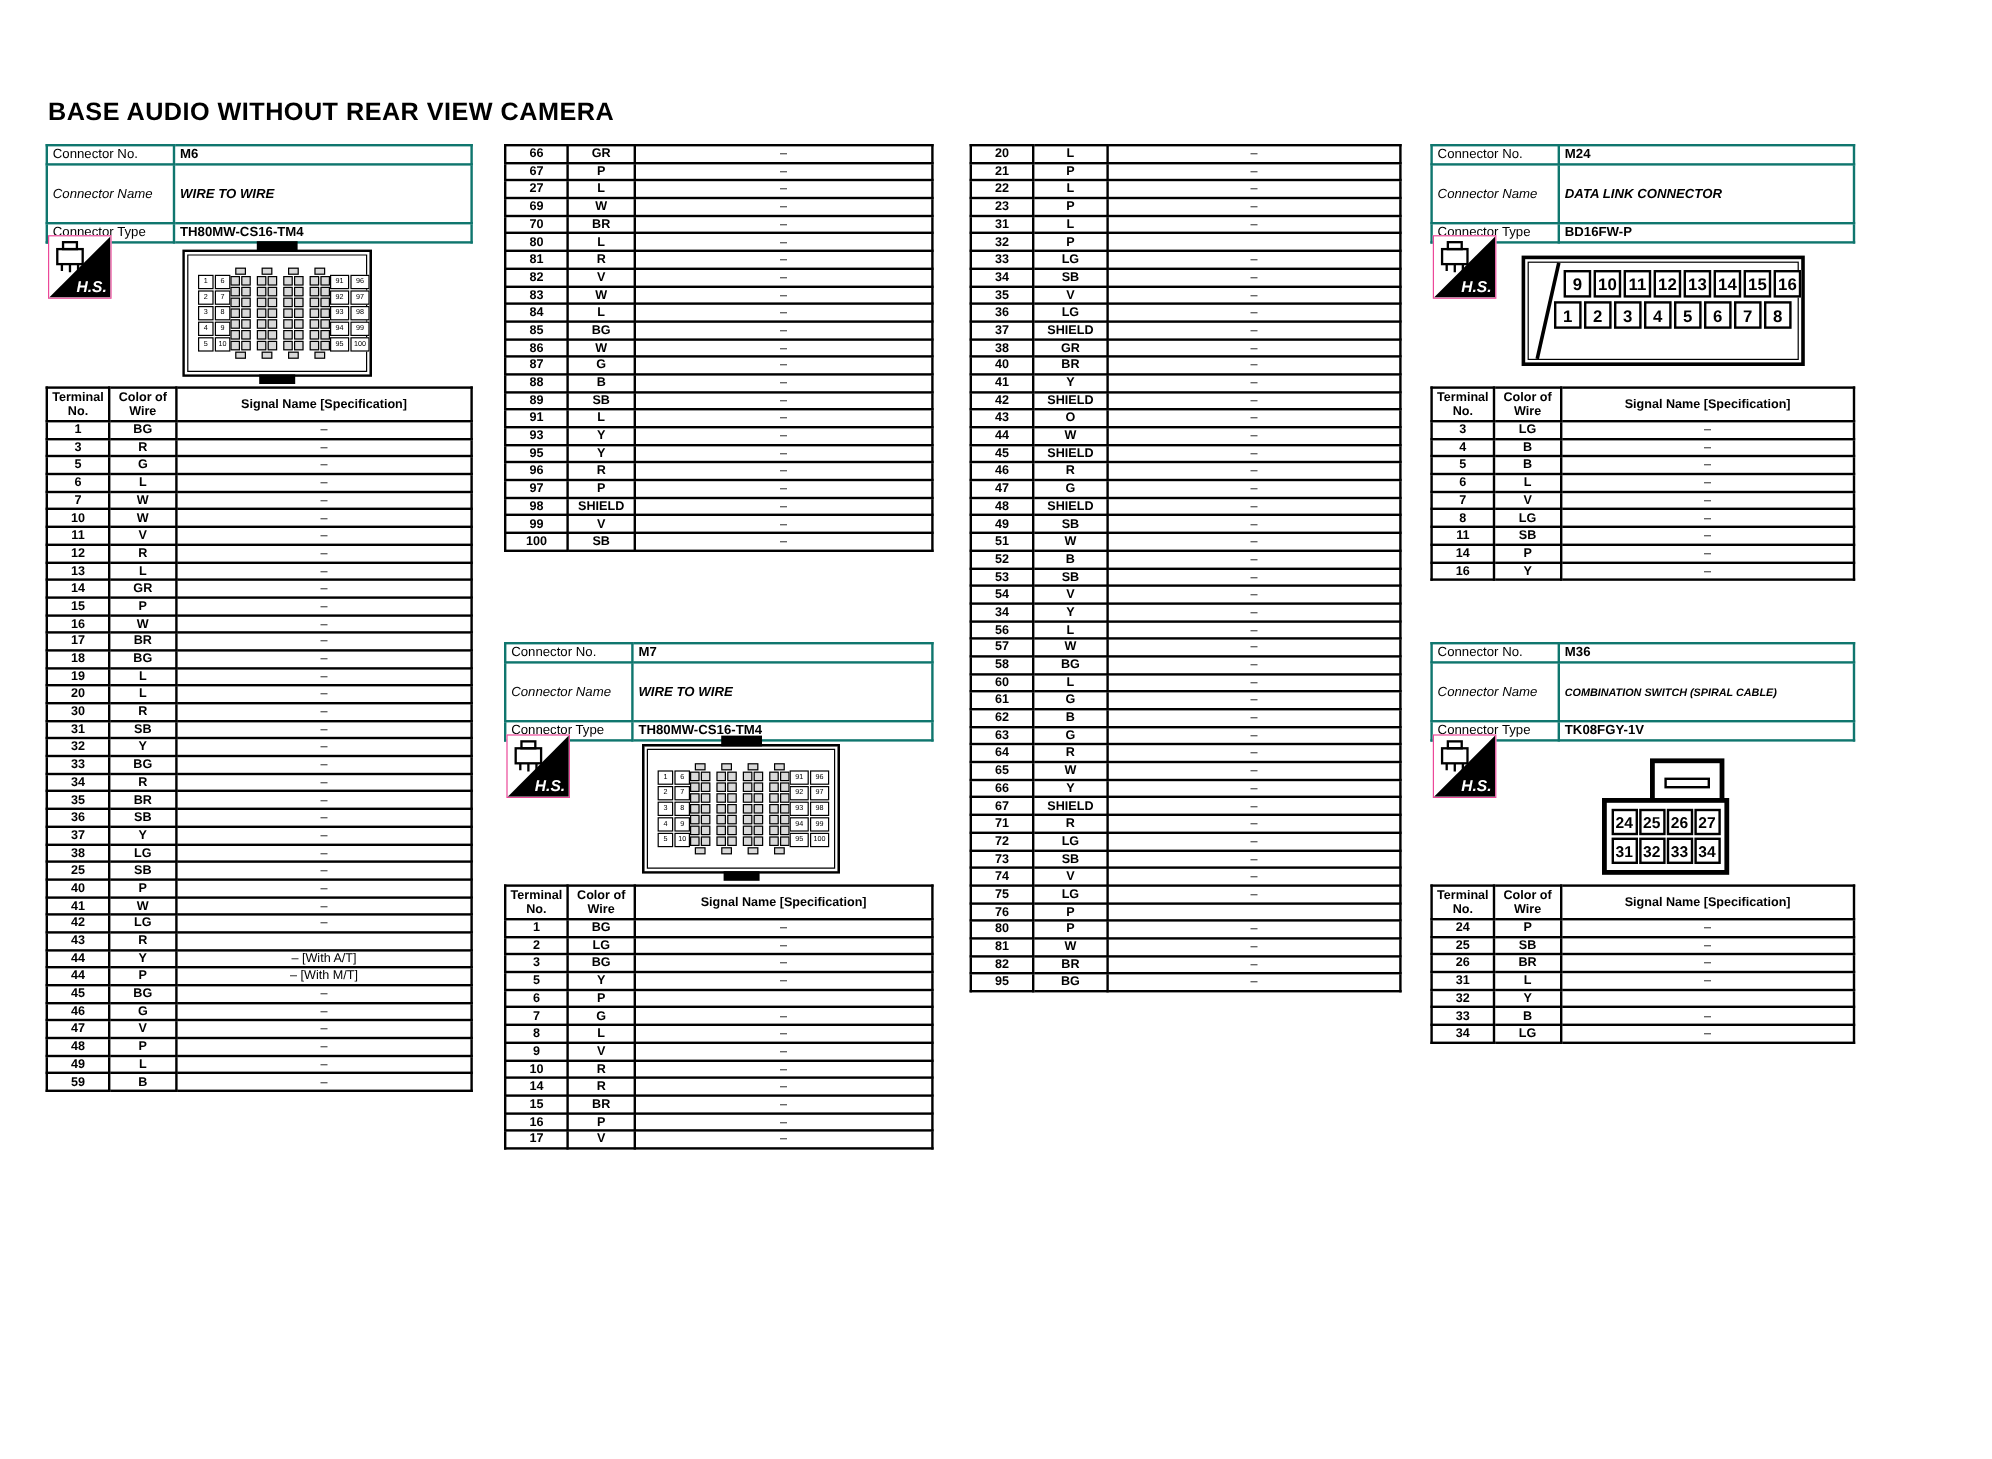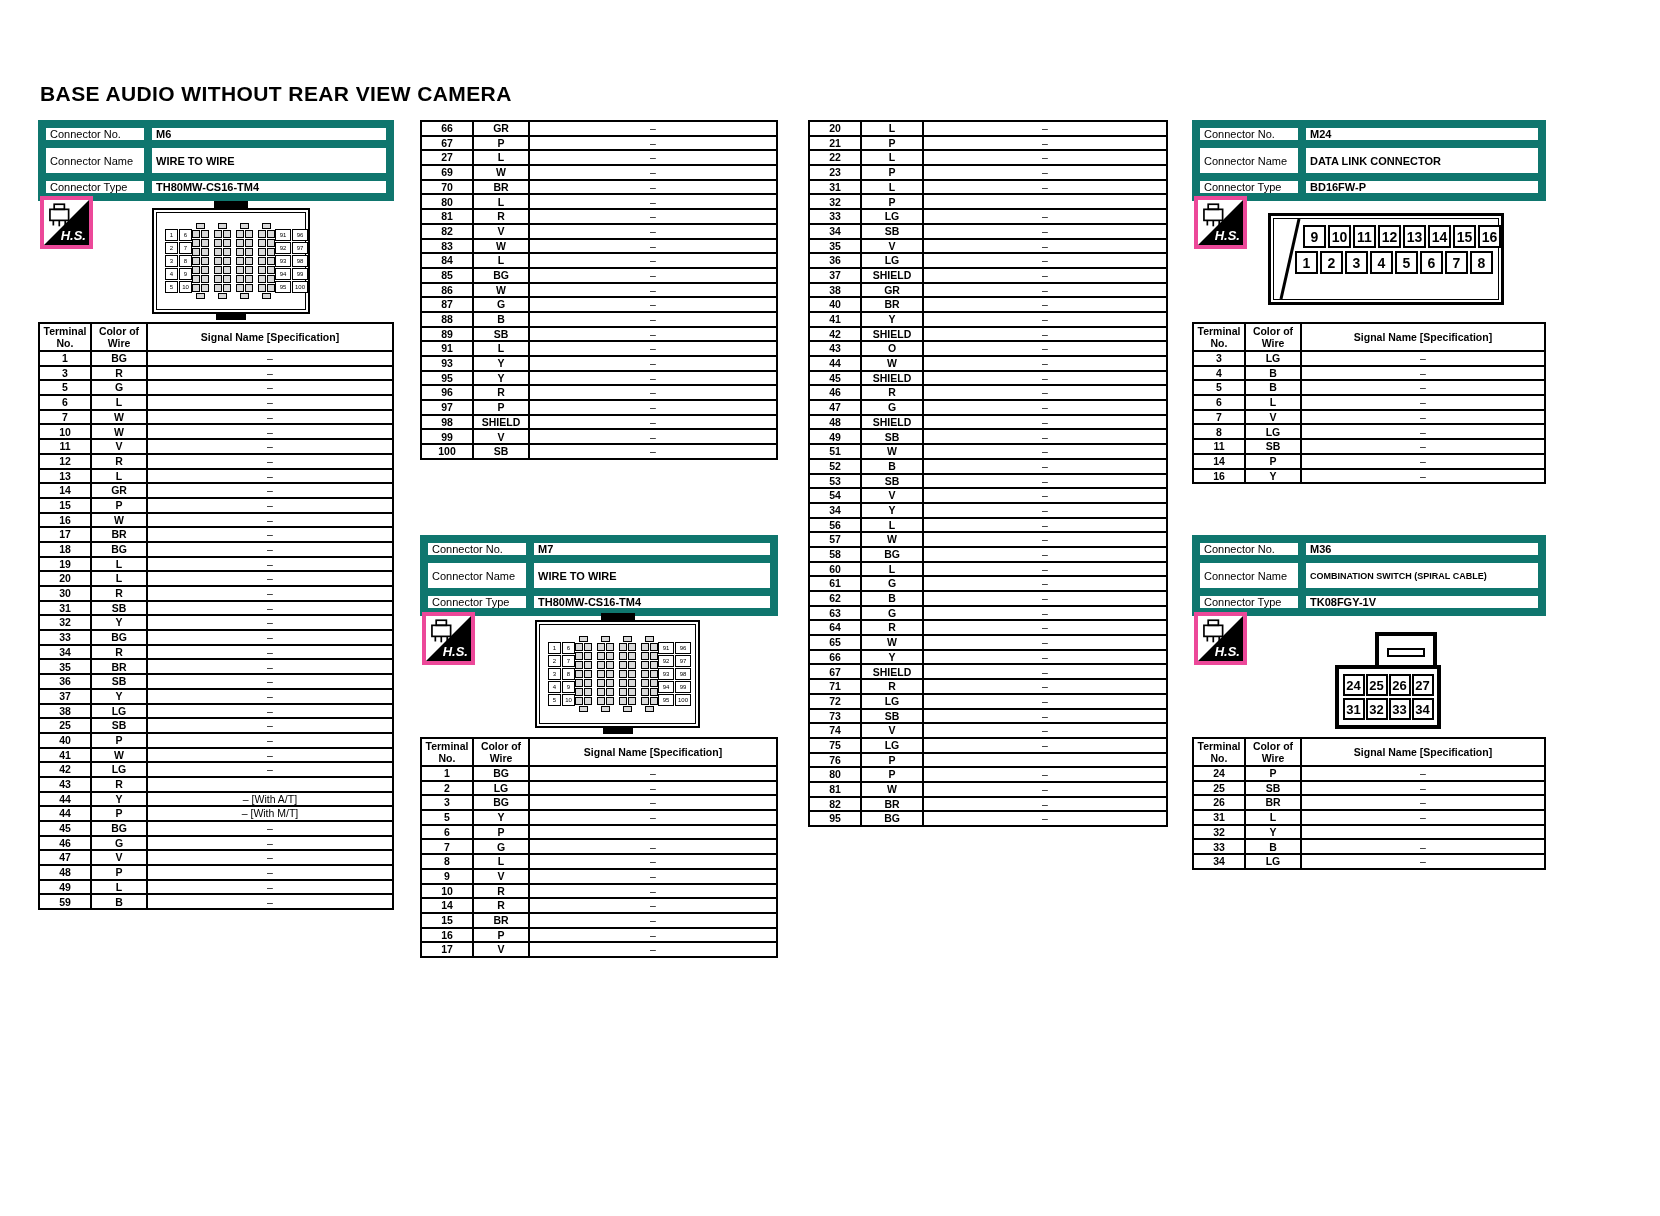--- a/index.html
+++ b/index.html
@@ -17,36 +17,36 @@
     font-size: 21px; font-weight: bold; letter-spacing: 0.4px;
   }
   .col { position: absolute; top: 120px; }
   .col1 { left: 38px;  width: 356px; }
   .col2 { left: 420px; width: 358px; }
   .col3 { left: 808px; width: 360px; }
   .col4 { left: 1192px; width: 354px; }
 
   
   .info { border-collapse: collapse; width: 100%; position: absolute; left:0; }
-  .info td { border: 8px solid #0f766e; padding: 0 4px; font-size: 11px; vertical-align: middle; }
+  .info td { border: 2px solid #0f766e; padding: 0 4px; font-size: 11px; vertical-align: middle; }
   .info .lbl { width: 106px; }
   .info .val { font-weight: bold; }
   .info .val.small-val { font-size: 9px; }
   .info tr.r1 td { height: 16px; }
-  .info tr.r2 td { height: 33px; }
+  .info tr.r2 td { height: 49px; font-style: italic; }
   .info tr.r3 td { height: 16px; }
 
   
   .tt { border-collapse: collapse; table-layout: fixed; width: 100%; text-align: center; position: absolute; left: 0; }
   .tt th { border: 2px solid #000; height: 28px; font-size: 10.5px; font-weight: bold; line-height: 1.15; padding: 0; }
   .tt td { border: 2px solid #000; height: 14.7px; font-size: 10.5px; padding: 0 2px; line-height: 1; overflow: hidden; white-space: nowrap; }
   .tt td:nth-child(1), .tt td:nth-child(2) { font-weight: bold; }
 
   
-  .hs { position: absolute; width: 53px; height: 53px; border: 4px solid #ec4899; background: #fff; }
+  .hs { position: absolute; width: 53px; height: 53px; border: 1px solid #ec4899; background: #fff; }
   .hs svg { position: absolute; inset: 0; width: 100%; height: 100%; }
   .hs .hs-text { position: absolute; right: 3px; bottom: 2px; color: #fff; font-weight: bold; font-style: italic; font-size: 13px; }
 
   
   .conn-large { position: absolute; border: 2px solid #000; background: #fff;
                 box-shadow: inset 0 0 0 2px #fff, inset 0 0 0 3px #000; }
   .conn-tab-top { position: absolute; top: -9px; left: 50%; transform: translateX(-50%); width: 34px; height: 9px; background: #000; }
   .conn-tab-bot { position: absolute; bottom: -8px; left: 50%; transform: translateX(-50%); width: 30px; height: 8px; background: #000; }
   .conn-body { position: absolute; inset: 5px; display: flex; align-items: center; justify-content: space-between; padding: 3px 6px; }
   .pin-block { display: grid; grid-template-columns: repeat(2, 13px); grid-auto-rows: 12px; gap: 1px; grid-auto-flow: row; }

